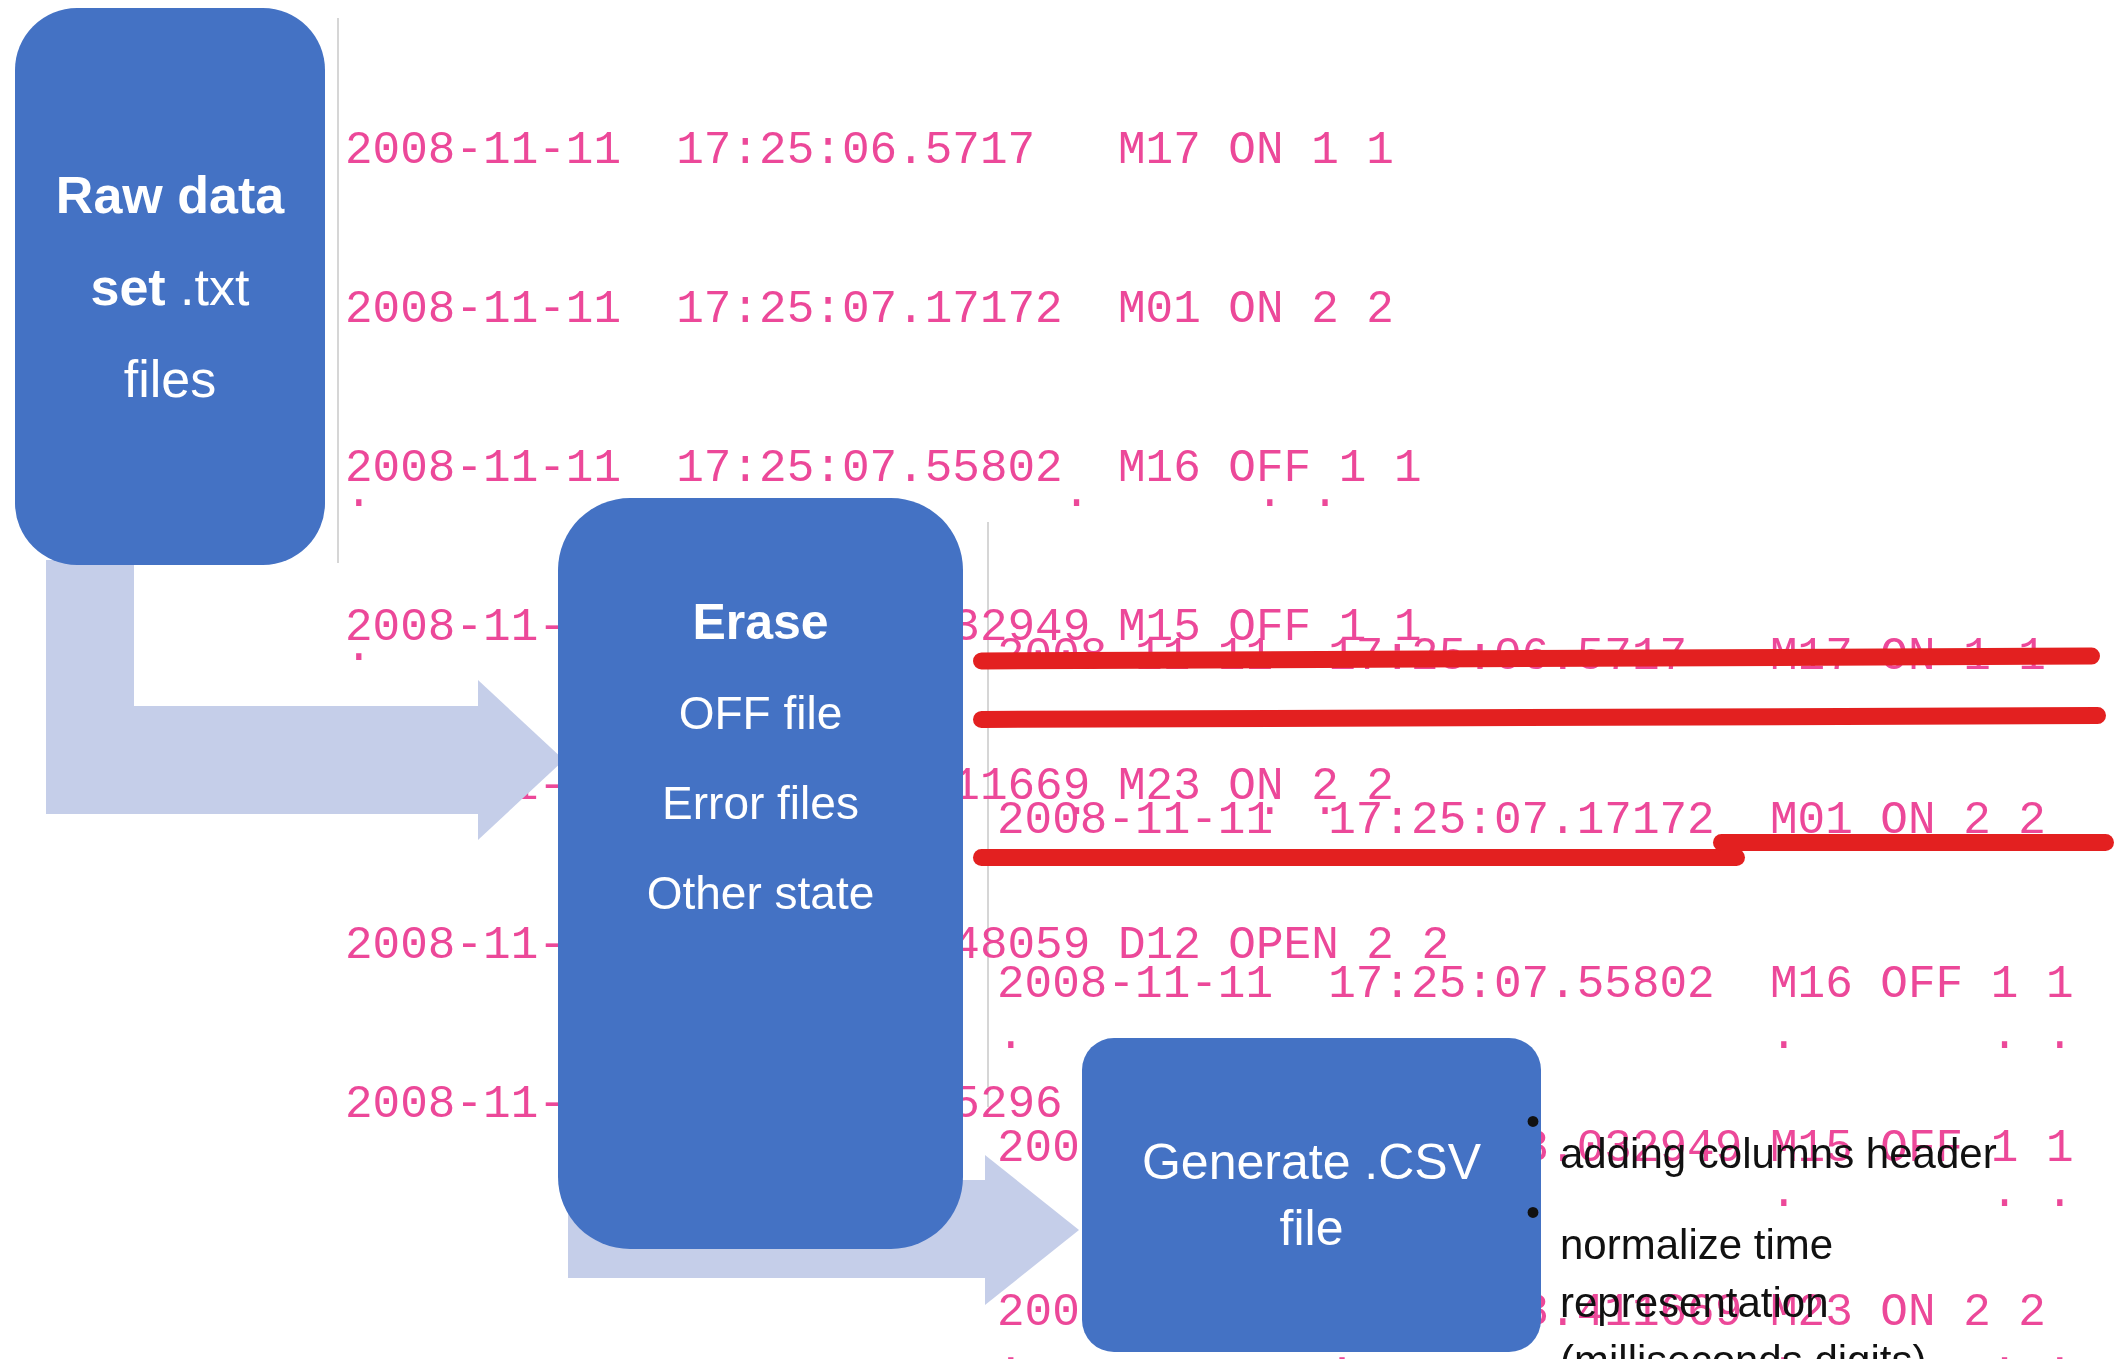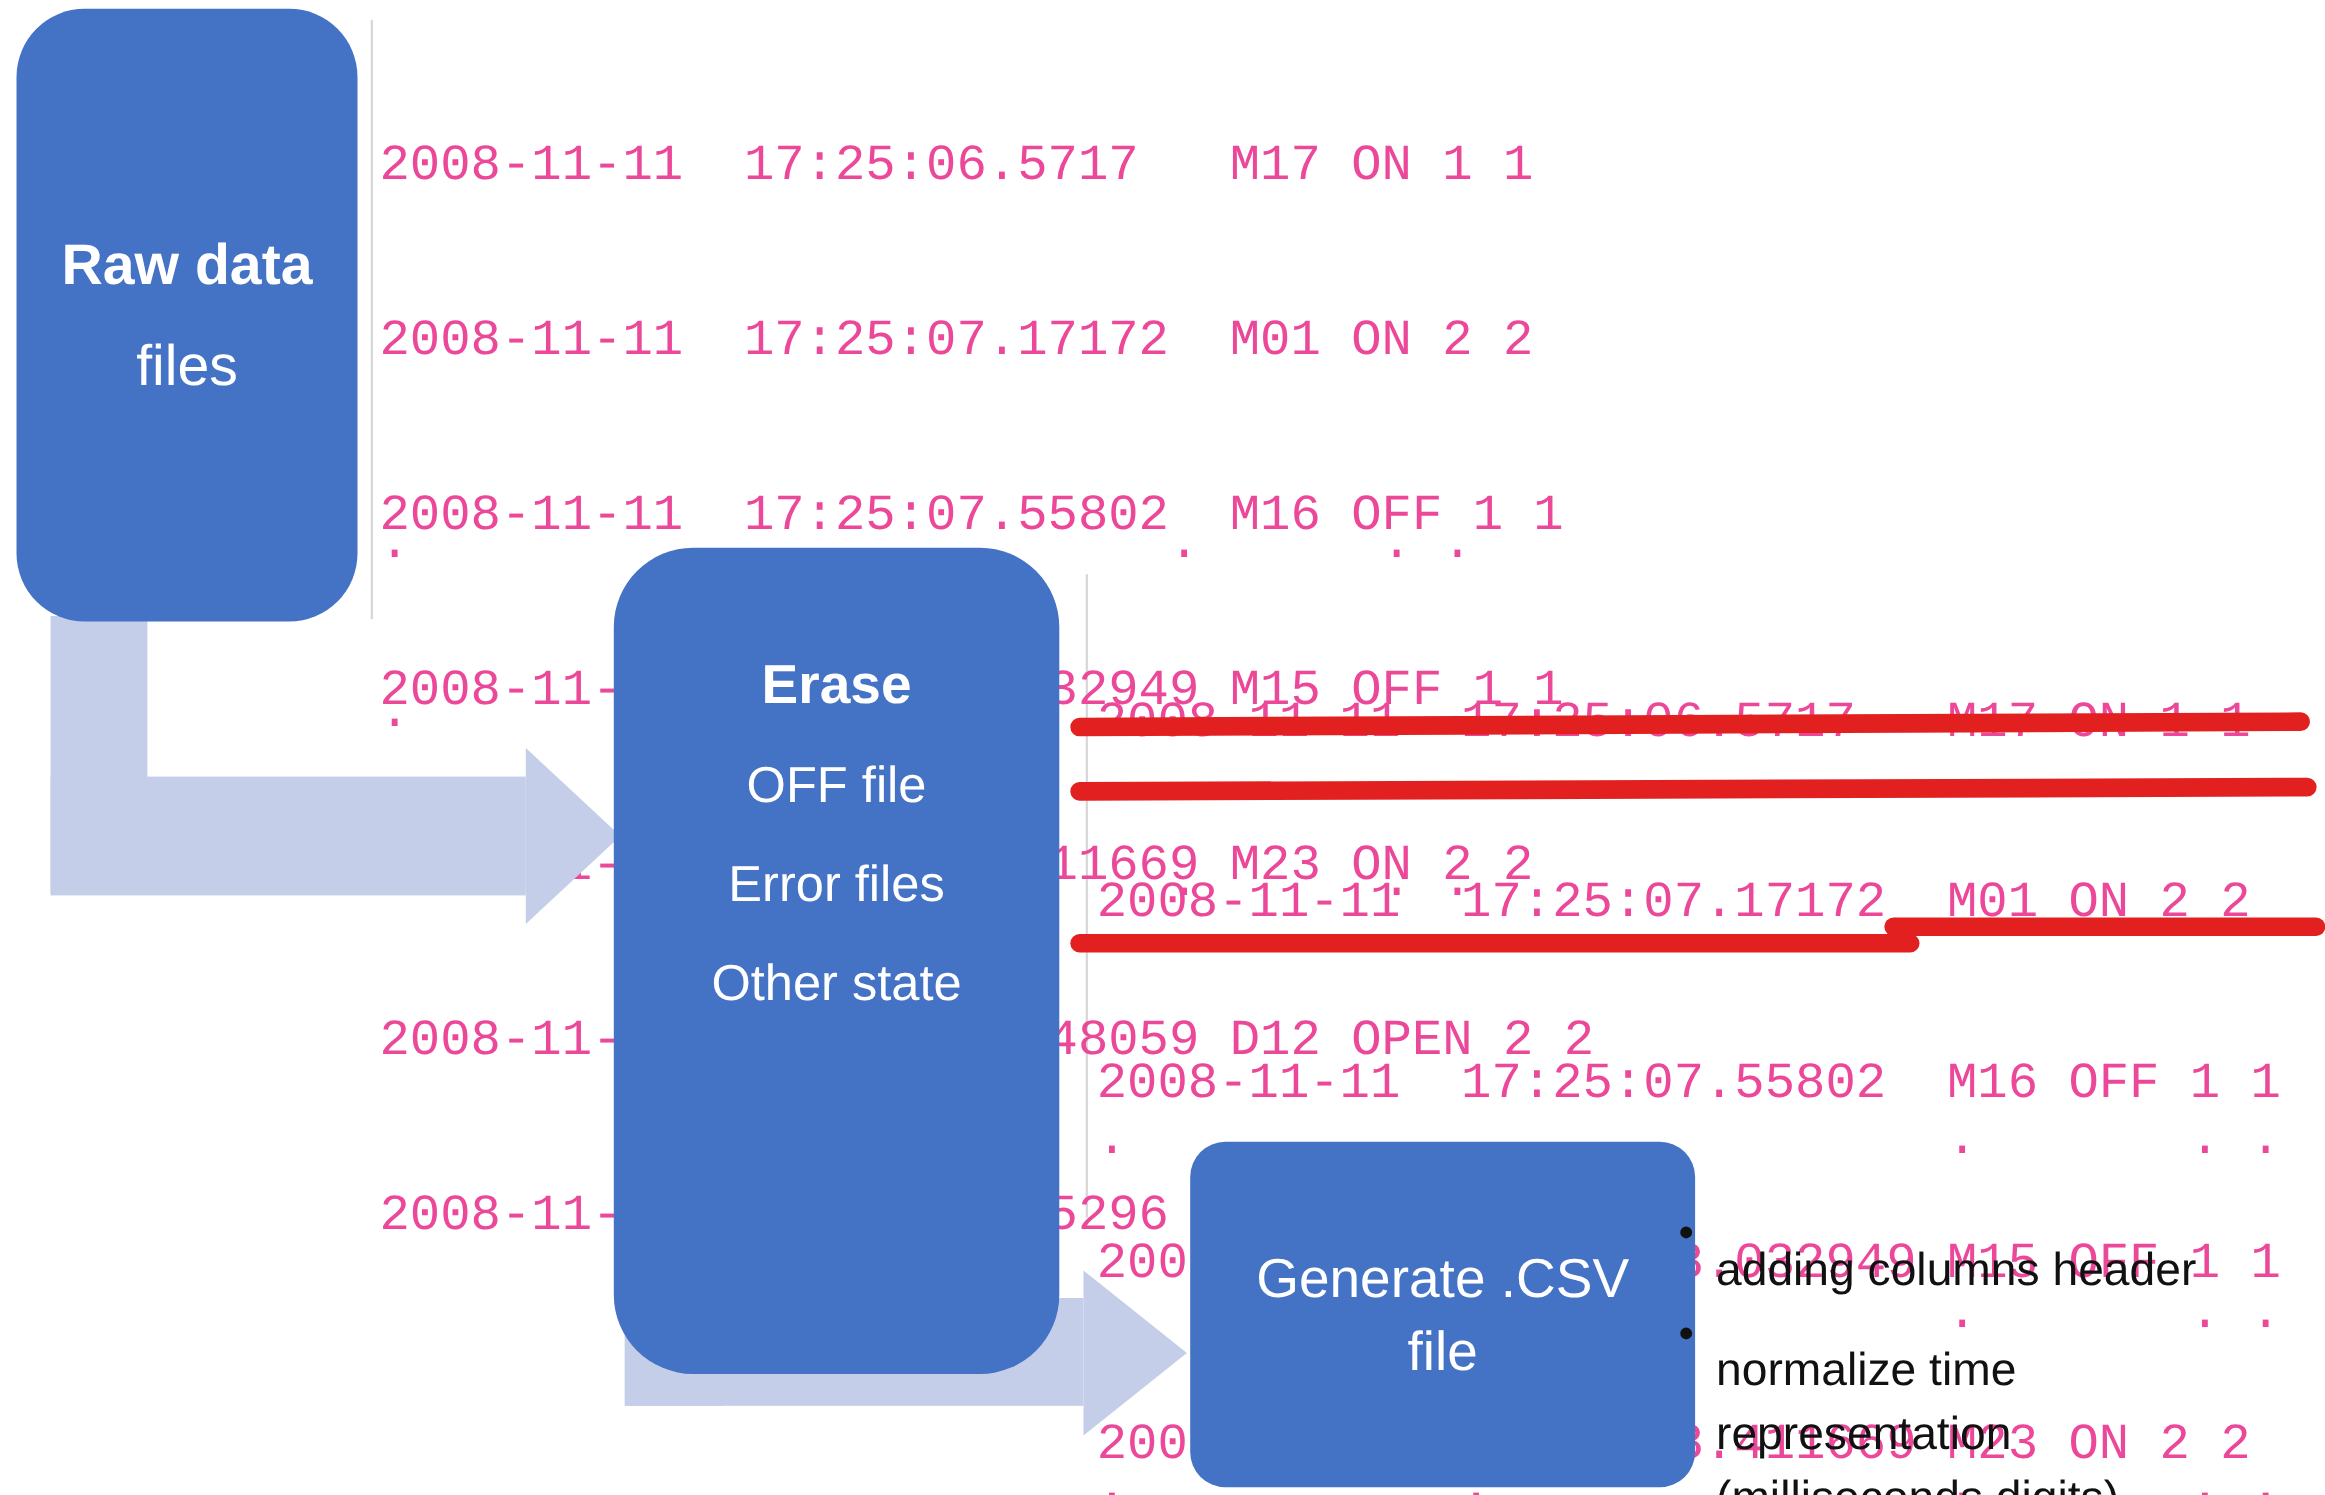--- a/index.html
+++ b/index.html
@@ -111,20 +111,21 @@
   </div>
 
   <div>
     <div class="arrow-part a2v"></div>
     <div class="arrow-part a2h"></div>
     <div class="arrow-head a2head"></div>
   </div>
 
   <div class="bluebox box-raw">
     <span class="b">Raw data</span>
+    <span><span class="b">set</span><span> .txt</span></span>
     <span>files</span>
   </div>
 
   <div class="bluebox box-erase">
     <div class="erase-title">Erase</div>
     <div class="erase-item">OFF file</div>
     <div class="erase-item">Error files</div>
     <div class="erase-item">Other state</div>
   </div>
 

